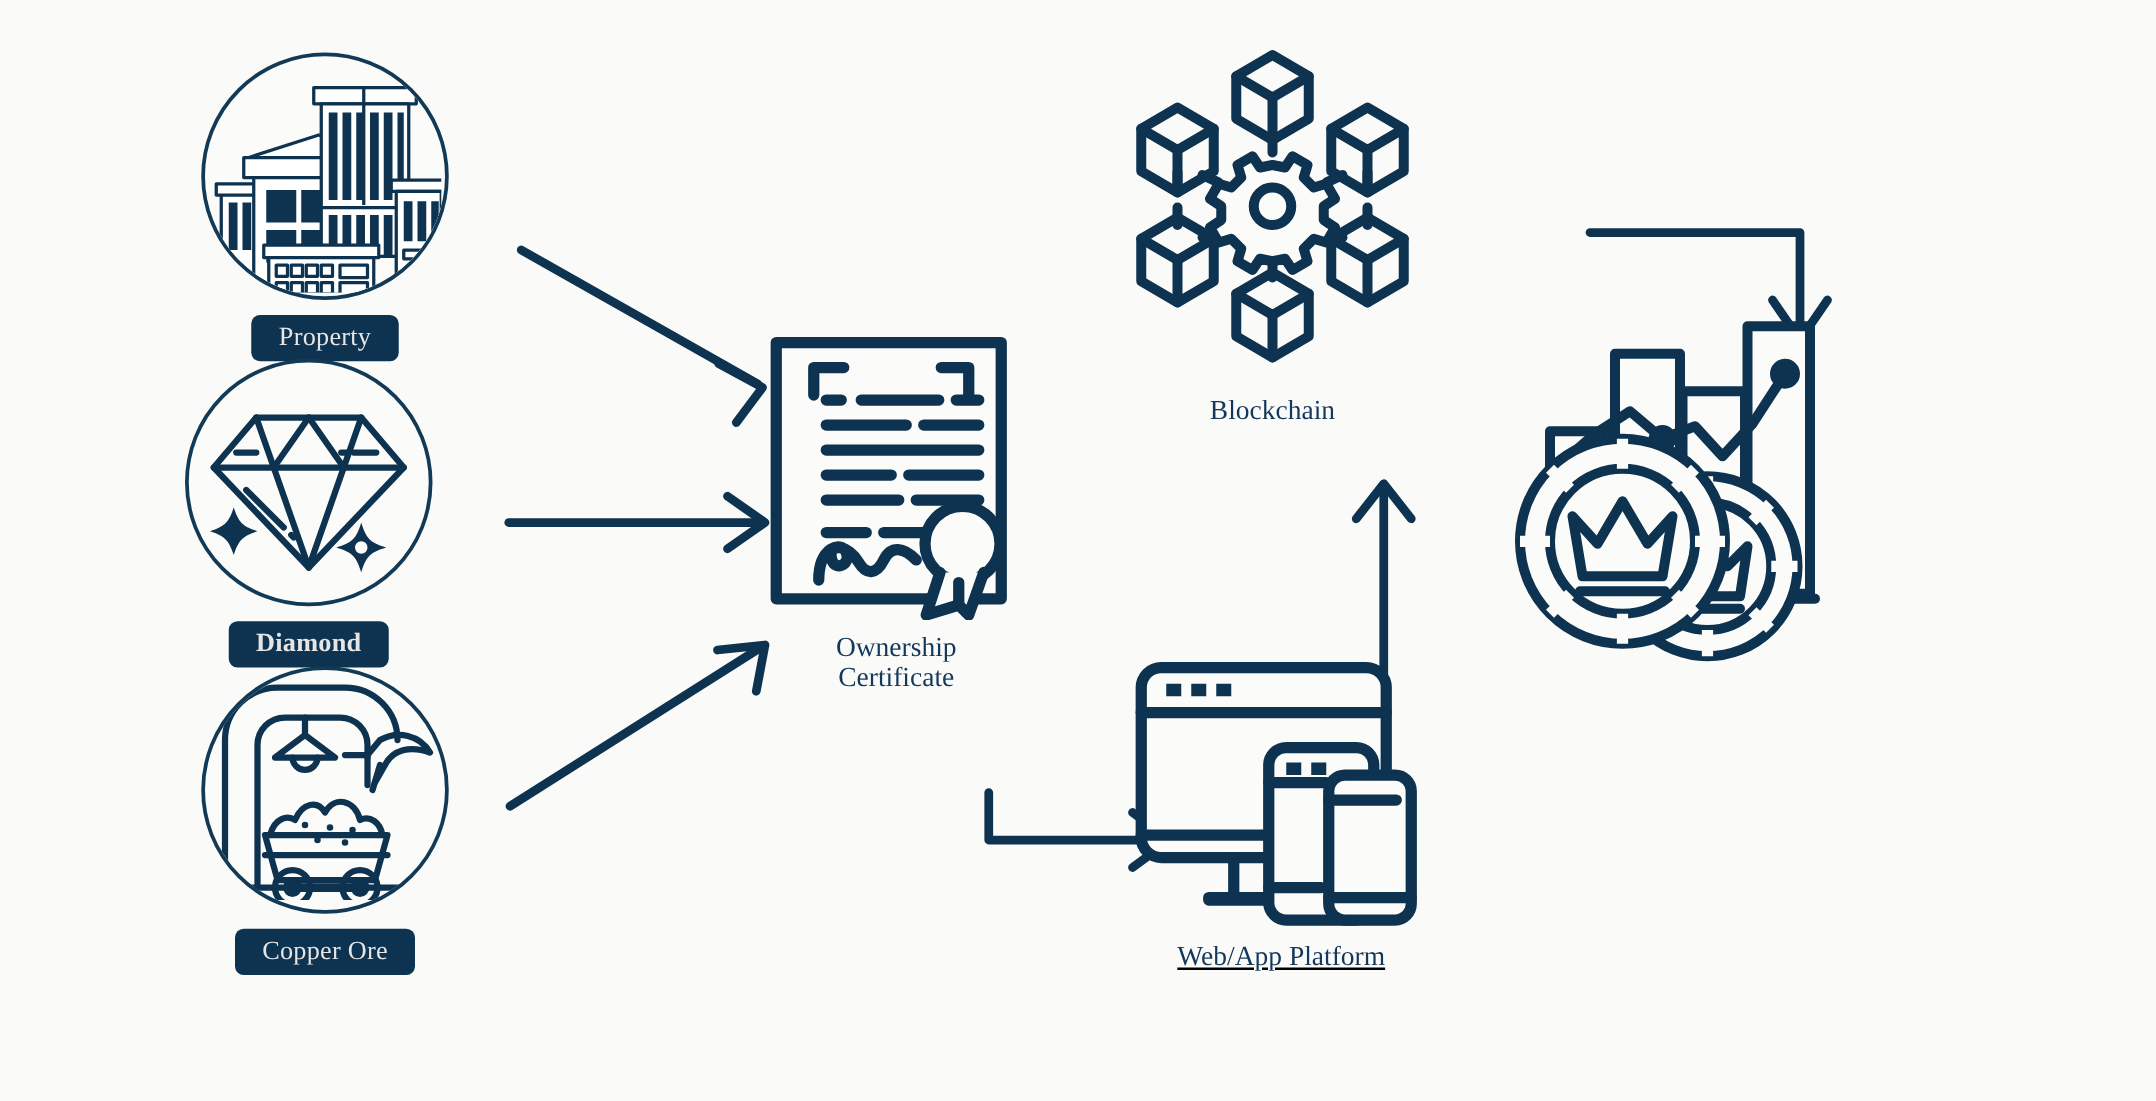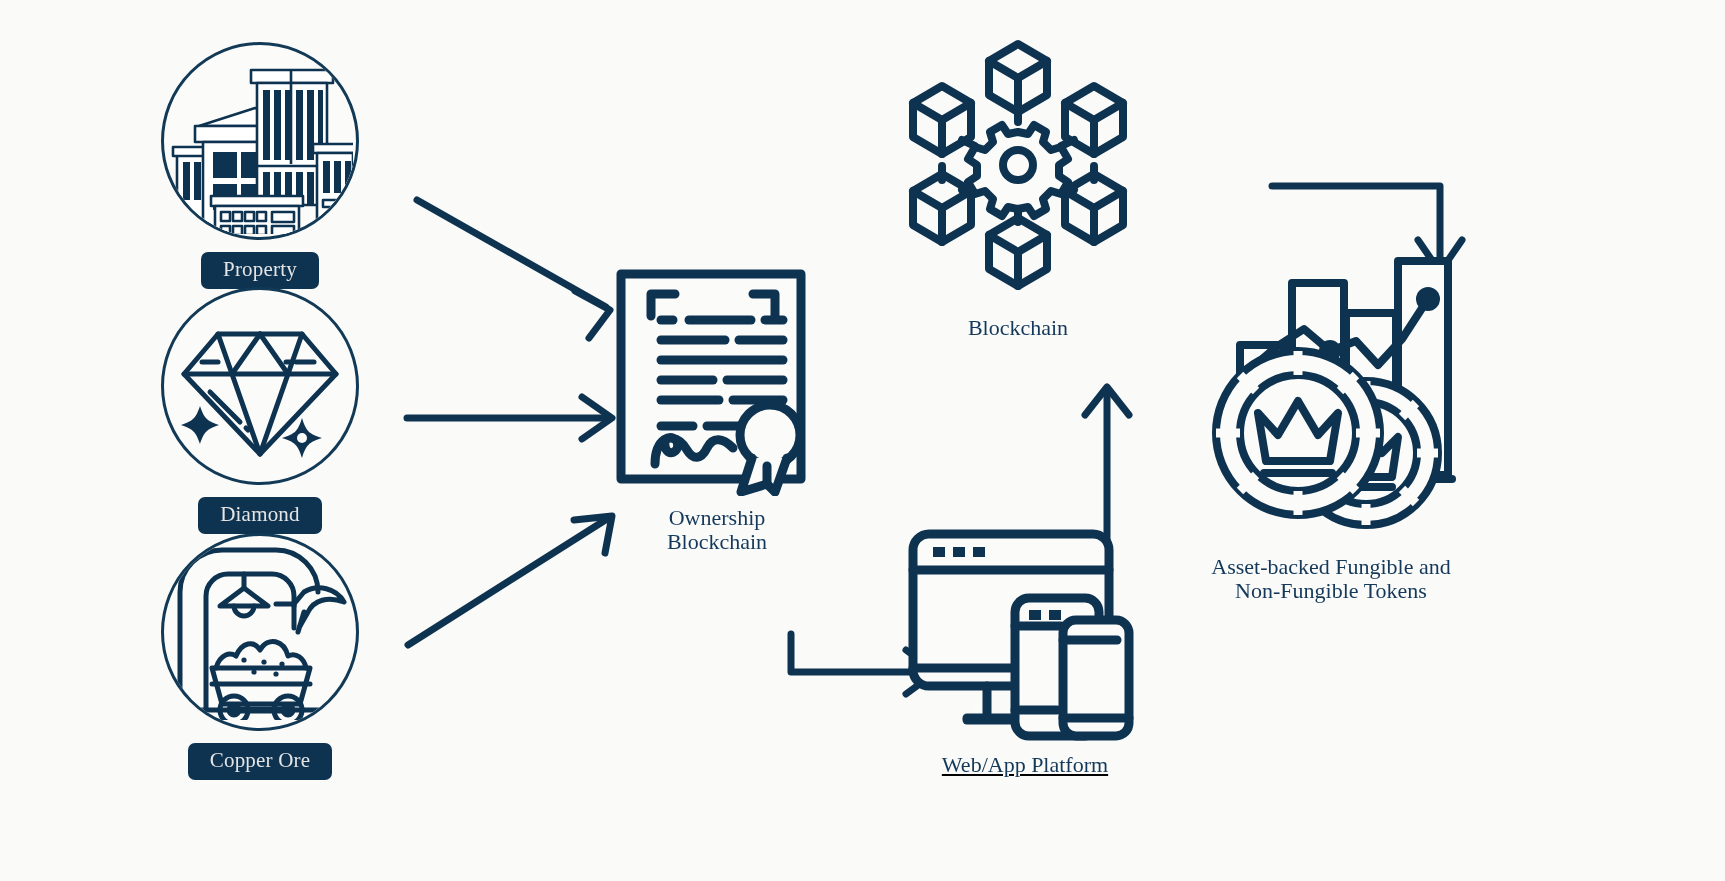--- a/index.html
+++ b/index.html
@@ -189,21 +189,21 @@
             <rect x="90" y="178" width="9" height="9"></rect>
             <rect x="105" y="164" width="22" height="10"></rect>
             <rect x="105" y="178" width="22" height="10"></rect>
           </g>
         </g>
       </svg>
     </div>
     <div class="asset-badge">Property</div>
   </div>
 
-  <div class="asset-node" style="left:155px; top:287px;">
+  <div class="asset-node" style="left:142px; top:287px;font-weight:bold;">
     <div class="asset-circle">
       <svg class="node-art" width="172" height="172" viewBox="0 0 172 172" xmlns="http://www.w3.org/2000/svg">
         <g stroke="#0e3350" stroke-width="5" fill="none" stroke-linejoin="round" stroke-linecap="round">
 
           <path d="M44 34 H128 L162 74 L86 154 L10 74 Z"></path>
 
           <line x1="10" y1="74" x2="162" y2="74"></line>
 
           <line x1="44" y1="34" x2="58" y2="74"></line>
           <line x1="128" y1="34" x2="114" y2="74"></line>
@@ -301,21 +301,21 @@
         </g>
 
         <path d="M40 196 C40 170 58 164 62 174 C66 184 52 190 50 178 C48 166 64 168 72 182 C78 192 86 192 92 180 C98 168 108 170 118 180" stroke-width="9"></path>
 
         <circle cx="155" cy="167" r="30" stroke-width="9" fill="#fbfbfa"></circle>
         <path d="M137 190 L126 224 L152 216 L160 224 L172 190" stroke-width="9" fill="#fbfbfa"></path>
         <line x1="152" y1="216" x2="152" y2="198" stroke-width="9"></line>
       </g>
     </svg>
     <div class="plain-label">Ownership
-Blockchain</div>
+Certificate</div>
   </div>
 
   <div class="plain-node" style="left:893px; top:36px; width:250px;gap:12px;">
     <svg class="node-art" width="248" height="258" viewBox="0 0 248 258" xmlns="http://www.w3.org/2000/svg">
       <defs>
         <g id="bcube">
           <path d="M0 -34 L29 -17 L29 17 L0 34 L-29 17 L-29 -17 Z"></path>
           <path d="M-29 -17 L0 0 L29 -17"></path>
           <path d="M0 0 L0 34"></path>
         </g>
@@ -428,17 +428,15 @@
         <line x1="34" y1="120" x2="50" y2="136"></line>
         <line x1="134" y1="220" x2="150" y2="236"></line>
         <line x1="150" y1="120" x2="134" y2="136"></line>
         <line x1="50" y1="220" x2="34" y2="236"></line>
       </g>
       <g stroke="#0e3350" stroke-width="8" fill="none" stroke-linecap="round" stroke-linejoin="round">
         <path d="M52 158 L72 180 L92 146 L112 180 L132 158 L124 206 H60 Z"></path>
         <line x1="58" y1="218" x2="126" y2="218"></line>
       </g>
     </svg>
-    <div class="plain-label">Asset-backed Fungible and
-Non-Fungible Tokens</div>
   </div>
 
 </div>
 
 </body></html>

